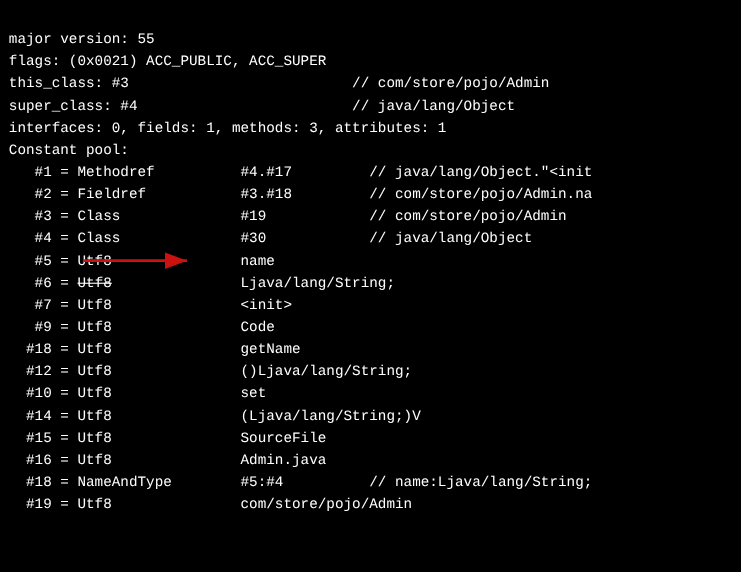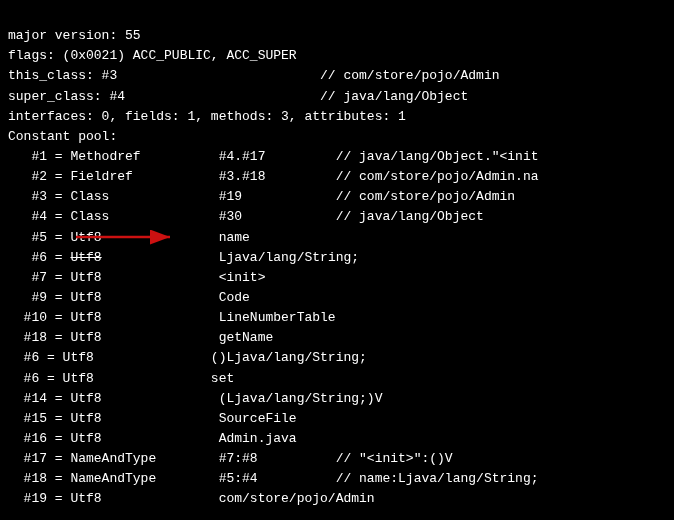--- a/index.html
+++ b/index.html
@@ -65,28 +65,26 @@
 </span><span>interfaces: 0, fields: 1, methods: 3, attributes: 1
 </span><span>Constant pool:
 </span><span>   #1 = Methodref          #4.#17         // java/lang/Object."&lt;init
 </span><span>   #2 = Fieldref           #3.#18         // com/store/pojo/Admin.na
 </span><span>   #3 = Class              #19            // com/store/pojo/Admin
 </span><span>   #4 = Class              #30            // java/lang/Object
 </span><span>   #5 = Utf8               name
 </span><span>   #6 = <span style="text-decoration:line-through;">Utf8</span>               Ljava/lang/String;
 </span><span>   #7 = Utf8               &lt;init&gt;
 </span><span>   #9 = Utf8               Code
-</span><span>  #10 = Utf8               LineNumberTable
 </span><span>  #18 = Utf8               getName
-</span><span>  #6 = Utf8               ()Ljava/lang/String;
-</span><span>  #6 = Utf8               set
+</span><span>  #12 = Utf8               ()Ljava/lang/String;
+</span><span>  #10 = Utf8               set
 </span><span>  #14 = Utf8               (Ljava/lang/String;)V
 </span><span>  #15 = Utf8               SourceFile
 </span><span>  #16 = Utf8               Admin.java
-</span><span>  #17 = NameAndType        #7:#8          // "&lt;init&gt;":()V
 </span><span>  #18 = NameAndType        #5:#4          // name:Ljava/lang/String;
 </span><span>  #19 = Utf8               com/store/pojo/Admin
 </span>
 </div>
 
 <div style="position:absolute; top:0; left:0; width:674px; height:520px; pointer-events:none;">
   <svg style="width:674px; height:520px;" xmlns="http://www.w3.org/2000/svg">
     <defs>
       <marker id="arr" markerWidth="8" markerHeight="6" refX="8" refY="3" orient="auto">
         <polygon points="0 0, 8 3, 0 6" fill="#cc1111"></polygon>

